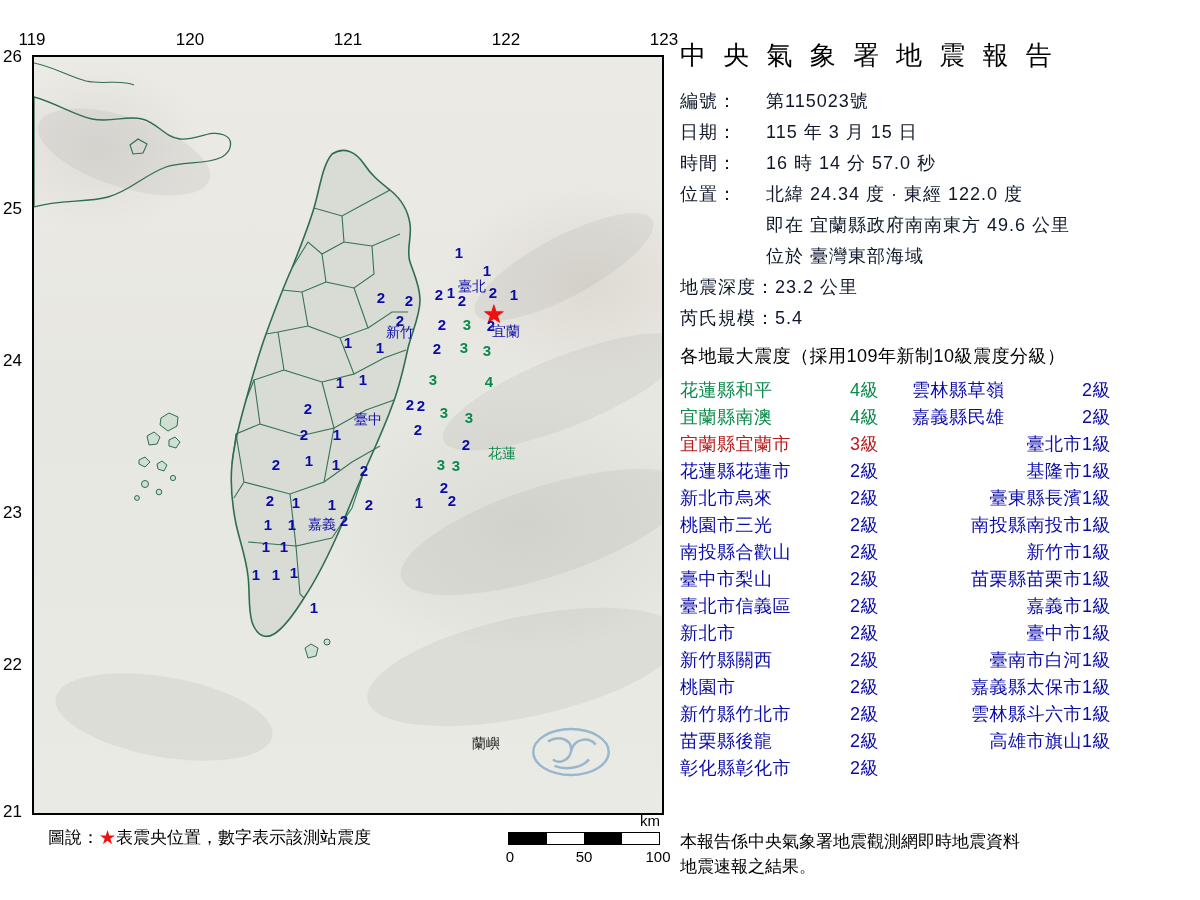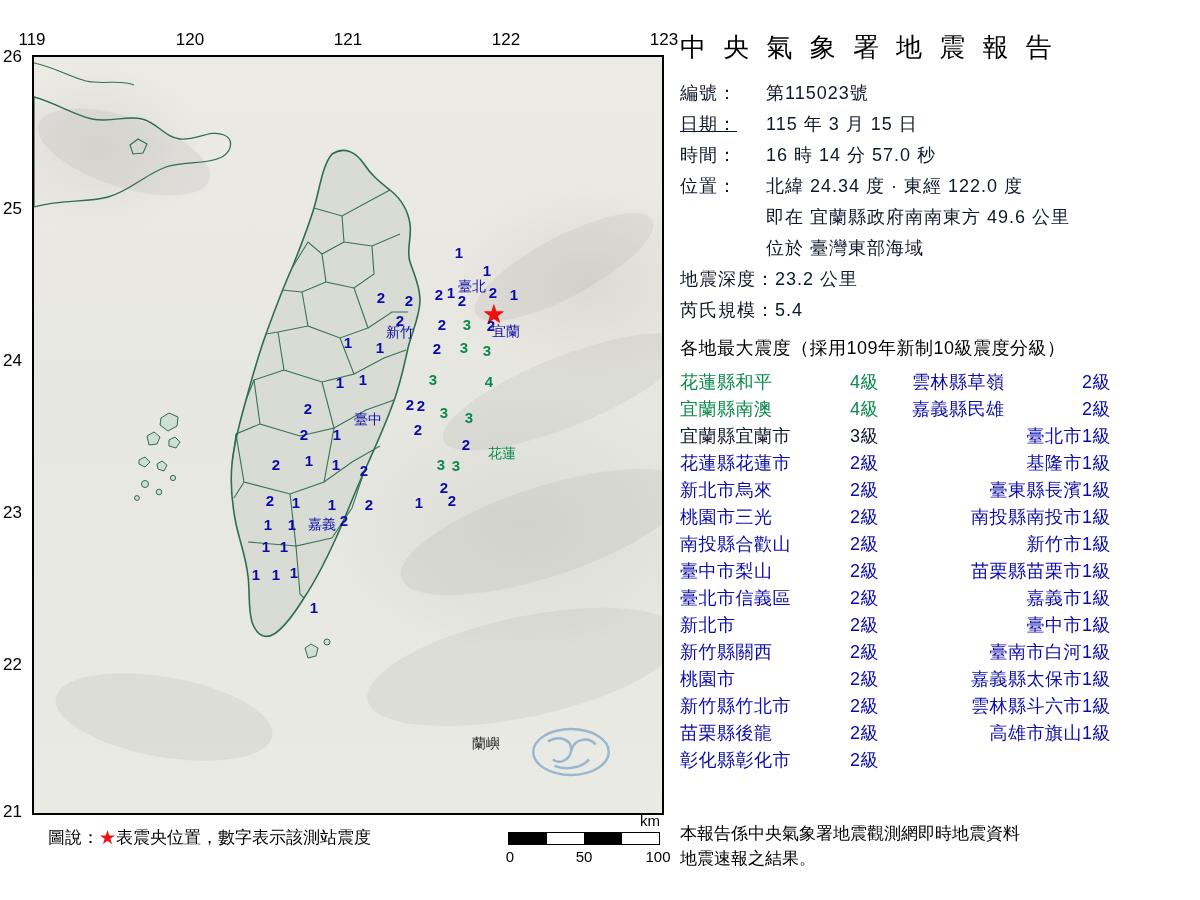--- a/index.html
+++ b/index.html
@@ -131,21 +131,21 @@
   #scalebar .bar span { flex: 1; }
   #scalebar .bar .b0 { background: #ffffff; }
   #scalebar .bar .b1 { background: #000000; }
   #scalebar .bar .b2 { background: #ffffff; }
   #scalebar .nums { position: absolute; top: 16px; left: 0; width: 152px; height: 18px; }
   #scalebar .nums span { position: absolute; font-size: 15px; transform: translateX(-50%); }
 
   
   #report {
     position: absolute;
-    left: 680px; top: 4px;
+    left: 680px; top: 12px;
     width: 520px; height: 716px;
     padding-top: 26px;
   }
   #rpt-title {
     font-size: 26px;
     letter-spacing: 5px;
     color: #000;
     margin: 0 0 16px 0;
     white-space: nowrap;
   }
@@ -168,21 +168,21 @@
   
   #int-table {
     display: grid;
     grid-template-columns: 170px 62px 170px 62px;
     row-gap: 3px;
     font-size: 18px;
     letter-spacing: 0.5px;
   }
   #int-table div { white-space: nowrap; }
   .lv4 { color: #0a8a4a; }
-  .lv3 { color: #0f172a; }
+  .lv3 { color: #b91c1c; }
   .lv2 { color: #0b0ba8; }
   .lv1 { color: #0b0ba8; text-align: right; }
   .val { text-align: left; }
 
   #footnote {
     position: absolute;
     left: 0; top: 818px;
     font-size: 17px;
     line-height: 1.45;
     color: #000;
@@ -399,21 +399,21 @@
     </div>
   </div>
 
   <div id="report">
     <div id="rpt-title">中 央 氣 象 署 地 震 報 告</div>
 
     <div class="meta-row">
       <span class="lbl" style="width:86px;">編號：</span><span>第115023號</span>
     </div>
     <div class="meta-row">
-      <span class="lbl" style="width:86px;text-decoration:underline;">日期：</span><span>115 年 3 月 15 日</span>
+      <span class="lbl" style="width:86px;">日期：</span><span>115 年 3 月 15 日</span>
     </div>
     <div class="meta-row">
       <span class="lbl" style="width:86px;">時間：</span><span>16 時 14 分 57.0 秒</span>
     </div>
     <div class="meta-row">
       <span class="lbl" style="width:86px;">位置：</span><span>北緯 24.34 度 · 東經 122.0 度</span>
     </div>
     <div class="meta-row" style="padding-left:86px;">即在 宜蘭縣政府南南東方 49.6 公里</div>
     <div class="meta-row" style="padding-left:86px;">位於 臺灣東部海域</div>
     <div class="meta-row" style="">

